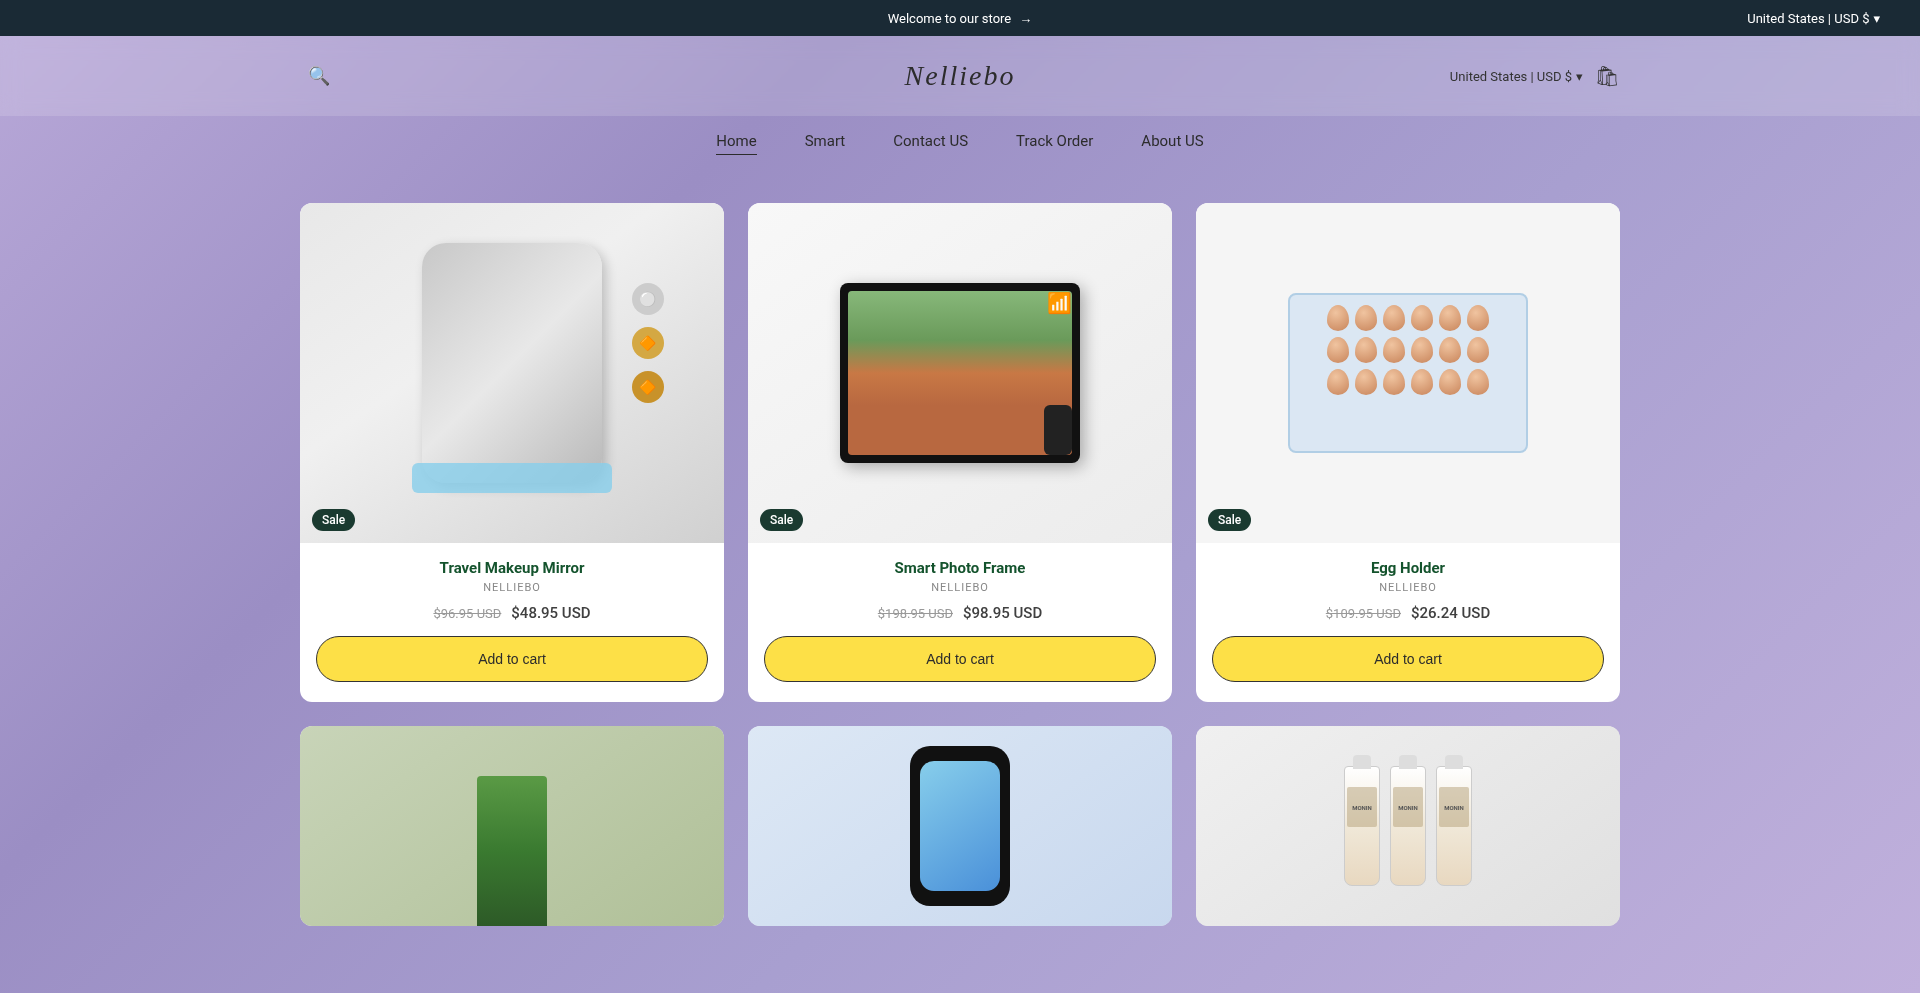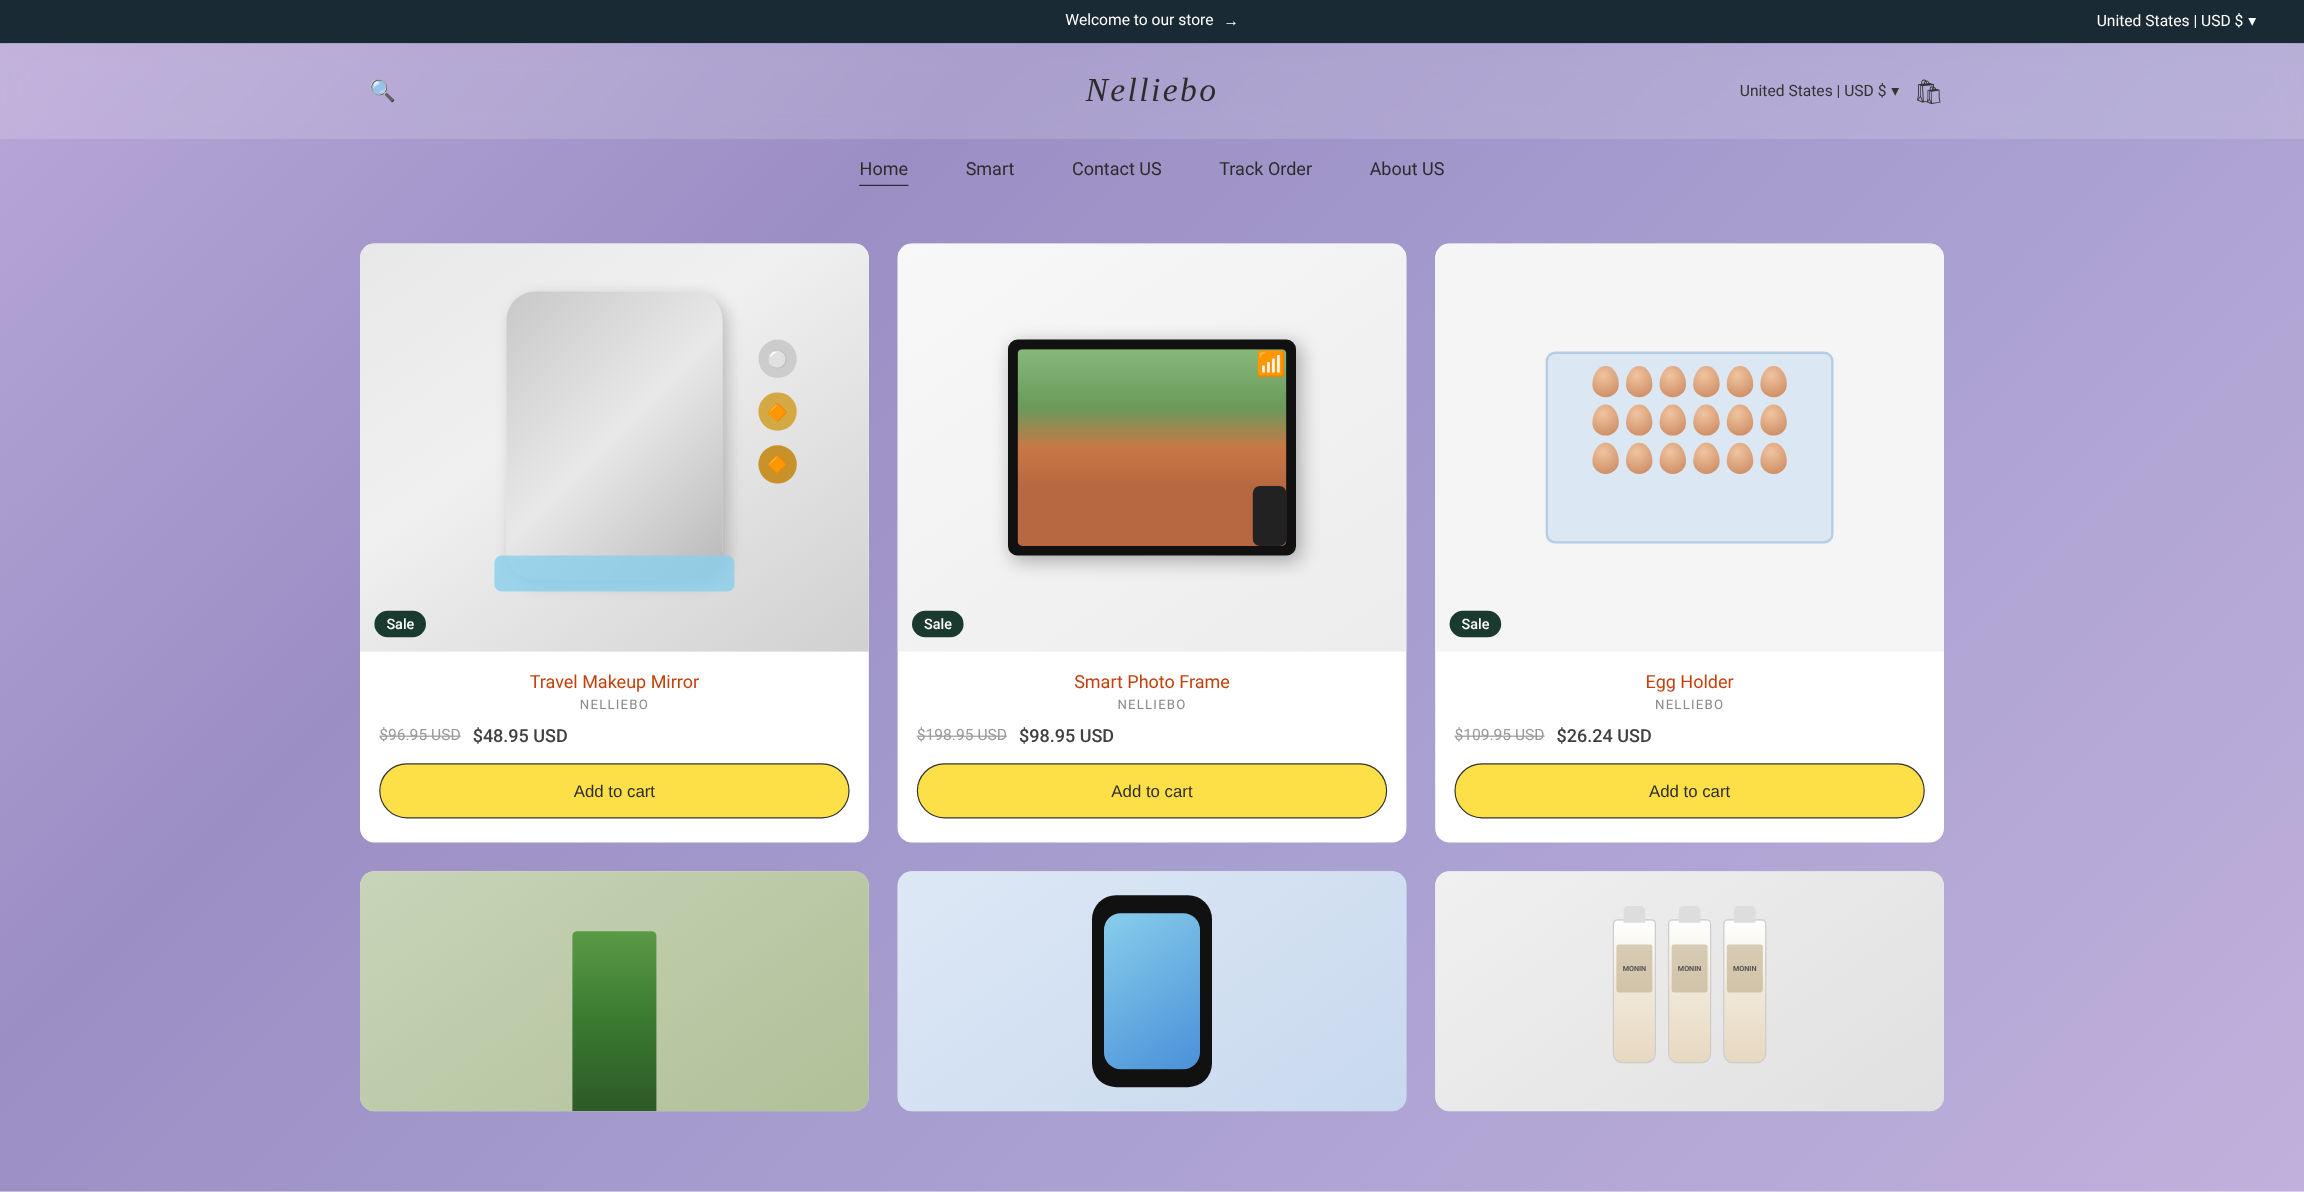--- a/index.html
+++ b/index.html
@@ -277,33 +277,34 @@
       background: radial-gradient(circle at 40% 30%, #f0c4a0, #c8845a);
       border-radius: 50% 50% 50% 50% / 60% 60% 40% 40%;
     }
 
     .product-info {
       padding: 16px;
       text-align: center;
     }
     .product-name {
       font-size: 15px;
-      font-weight: 400;
-      color: #c2410c;
+      font-weight: 700;
+      color: #14532d;
       margin-bottom: 4px;
     }
     .product-vendor {
       font-size: 11px;
       color: #888;
       letter-spacing: 1px;
       margin-bottom: 10px;
     }
     .product-price {
       display: flex;
       align-items: center;
+      justify-content: center;
       gap: 10px;
       margin-bottom: 14px;
     }
     .price-original {
       font-size: 13px;
       color: #999;
       text-decoration: line-through;
     }
     .price-sale {
       font-size: 15px;

